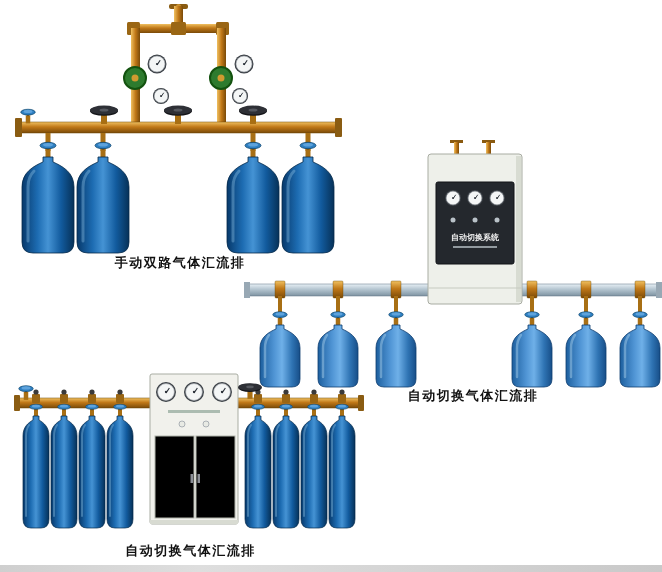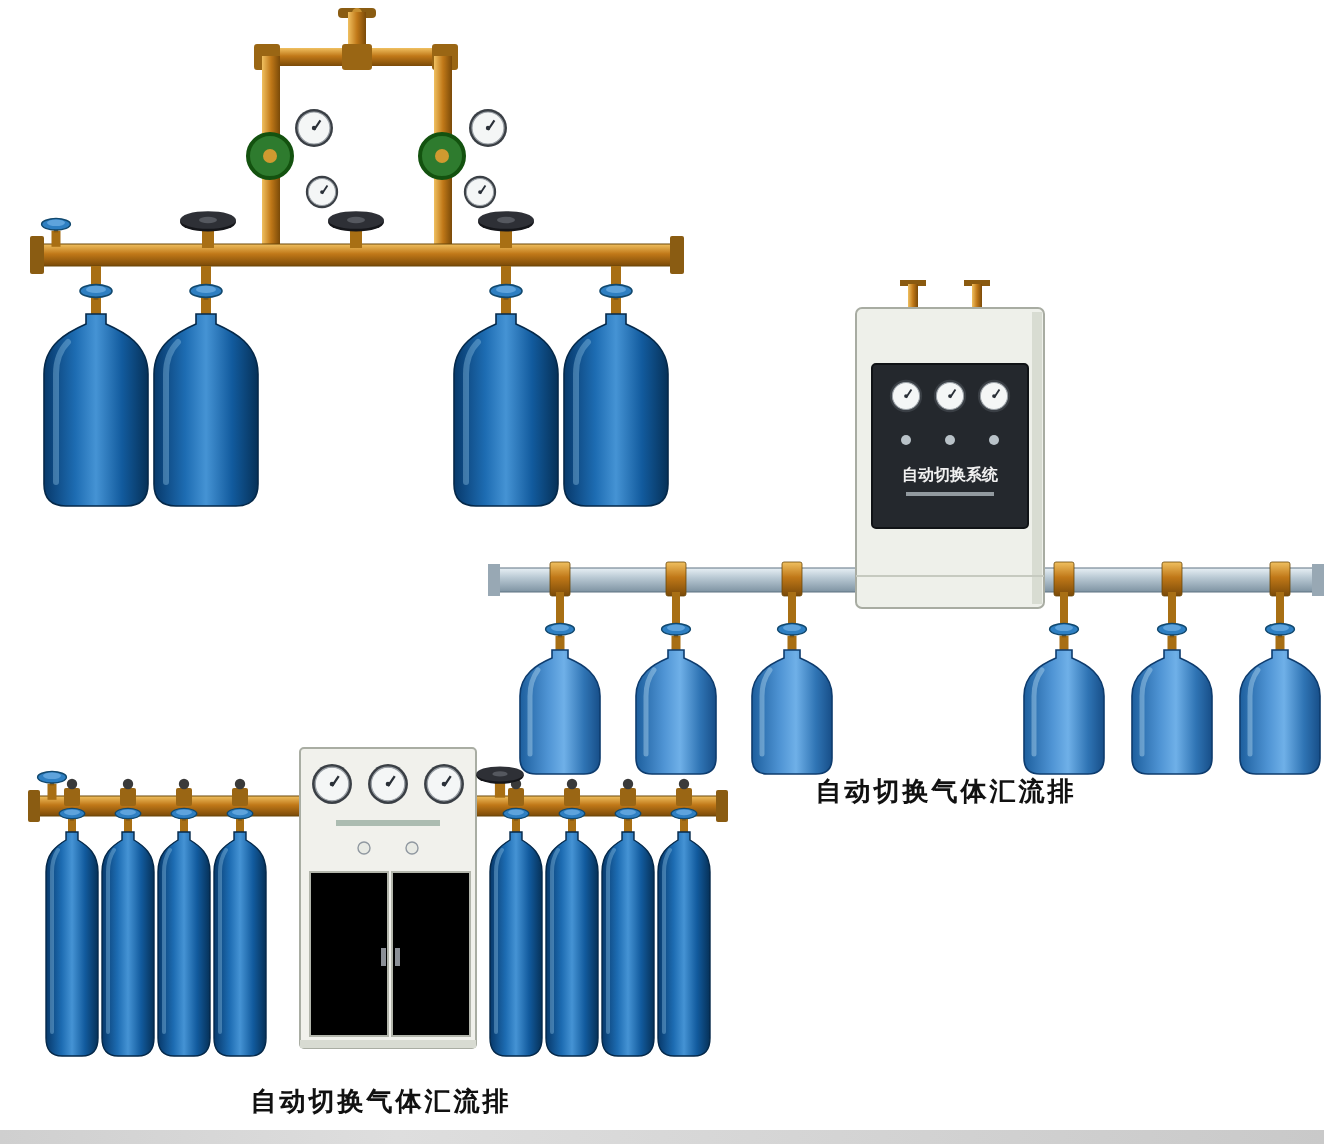--- a/index.html
+++ b/index.html
@@ -144,20 +144,21 @@
       <use href="#valveBlue" transform="translate(245,153)"></use>
       <use href="#valveBlue" transform="translate(300,153)"></use>
 
       <use href="#bottleBig" transform="translate(40,153)"></use>
       <use href="#bottleBig" transform="translate(95,153)"></use>
       <use href="#bottleBig" transform="translate(245,153)"></use>
       <use href="#bottleBig" transform="translate(300,153)"></use>
     </g>
   </svg>
 
+  <div class="caption" style="left:70px;top:254px;width:220px">手动双路气体汇流排</div>
 
   <svg class="illus" style="left:244px;top:138px" width="418" height="262" viewBox="0 0 418 262">
 
     <g>
       <rect x="0" y="146" width="418" height="12" fill="url(#gSilver)" stroke="#5e7282" stroke-width="0.5"></rect>
       <rect x="0" y="144" width="6" height="16" fill="#98a8b4"></rect>
       <rect x="412" y="144" width="6" height="16" fill="#98a8b4"></rect>
     </g>
 
     <g>

